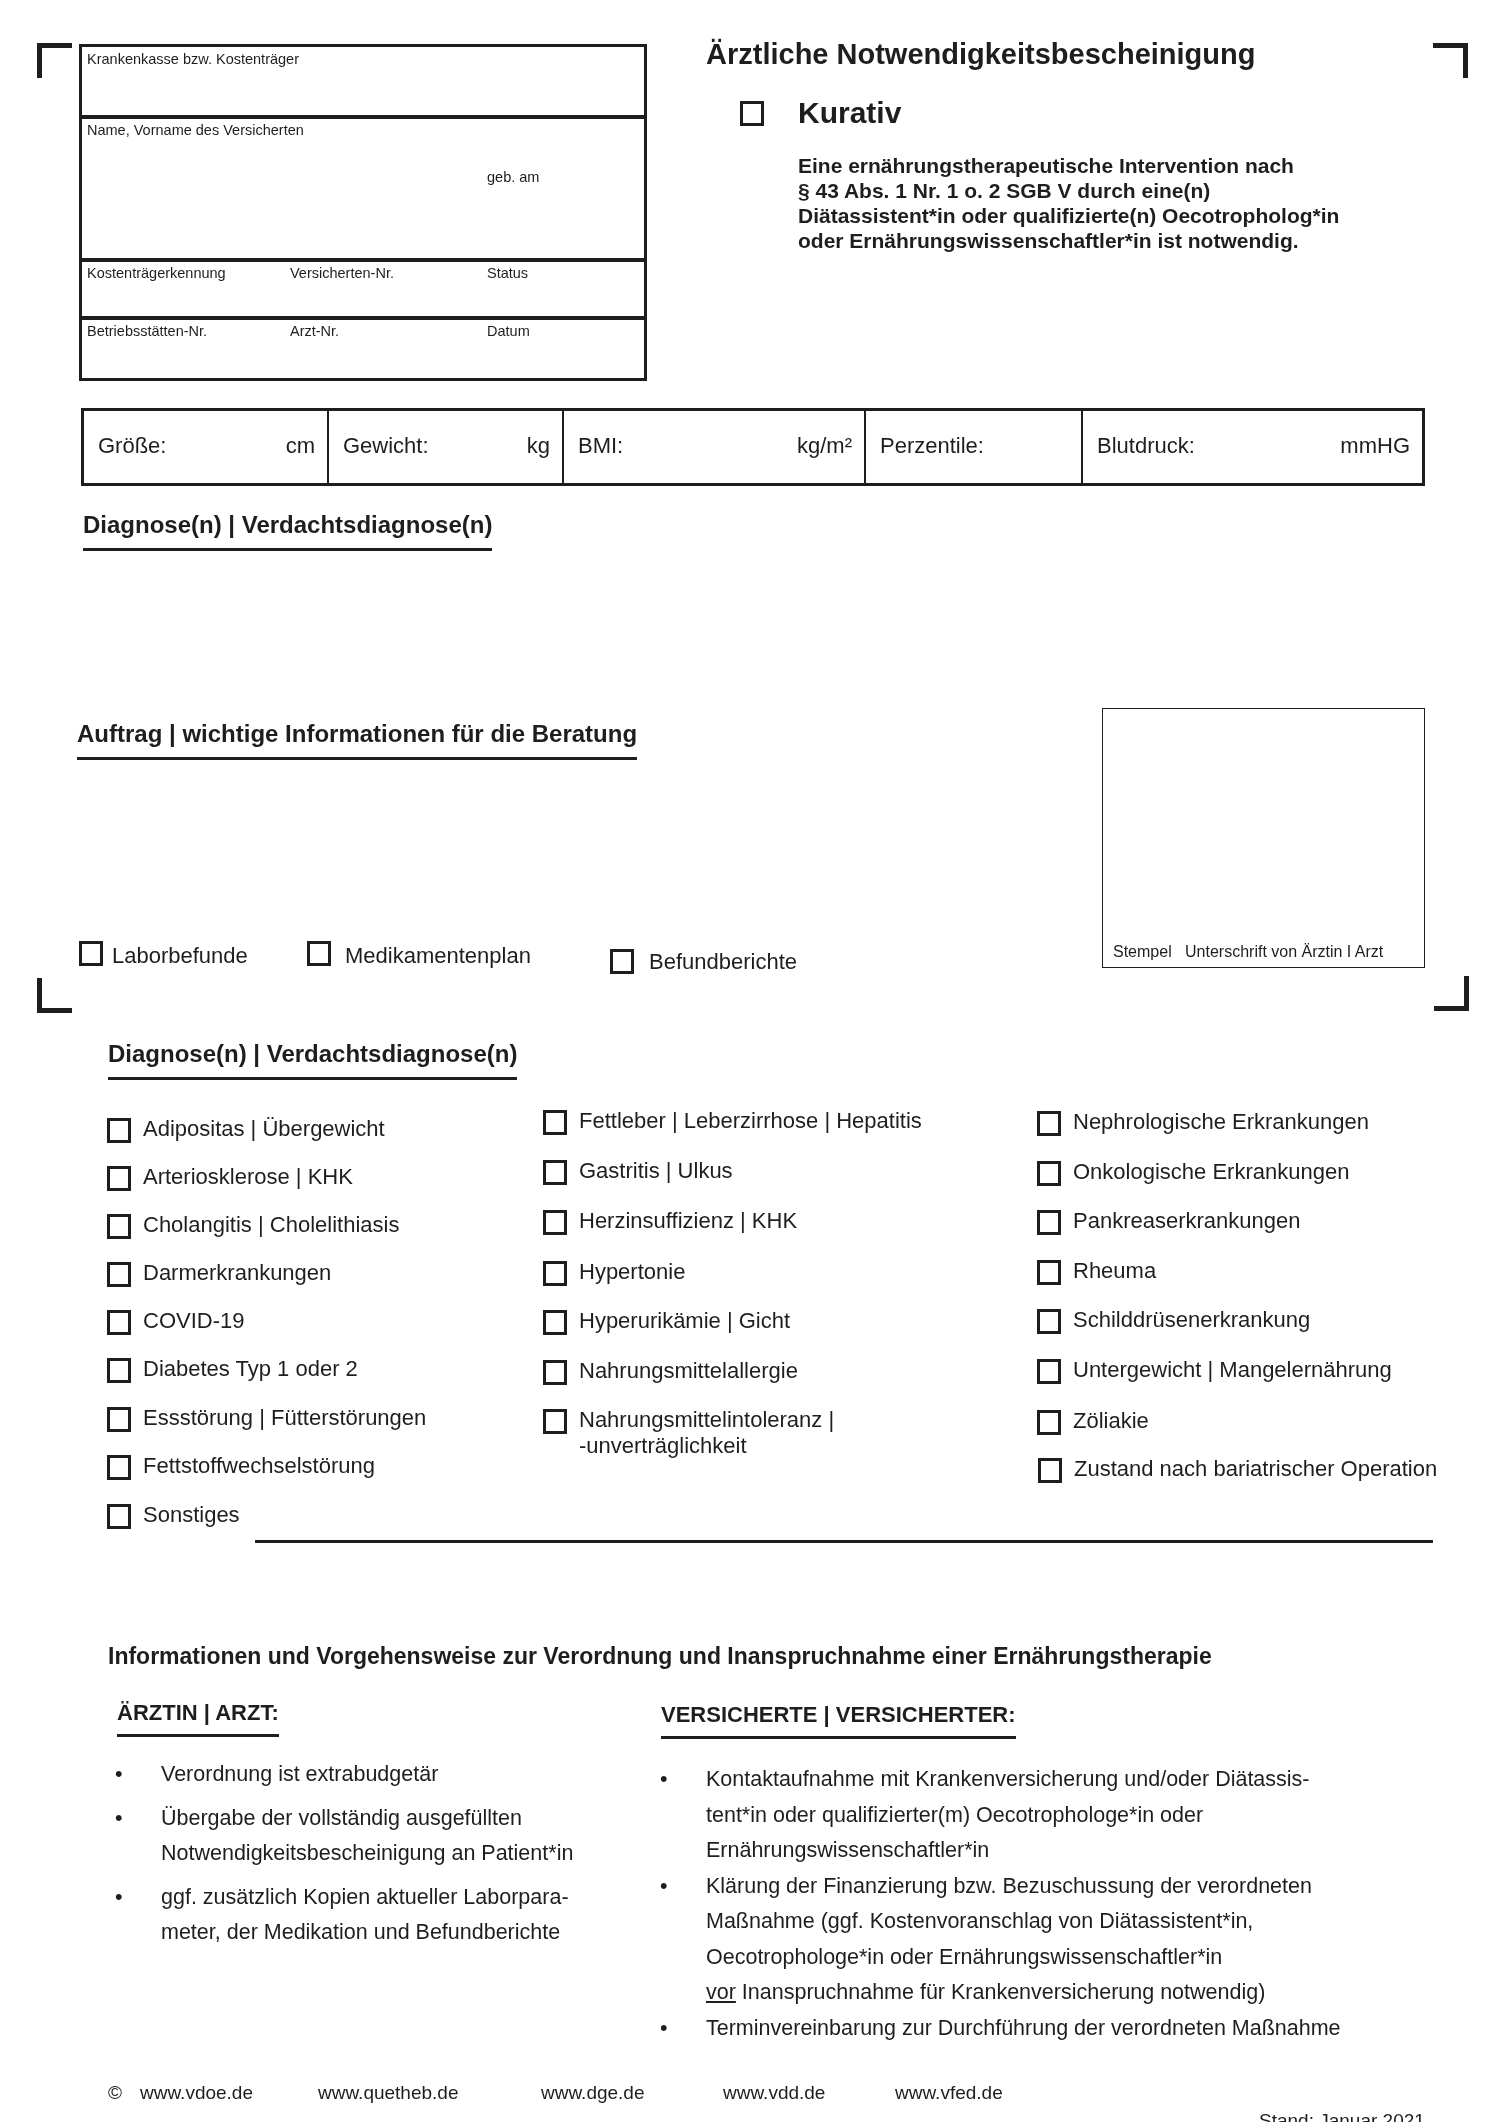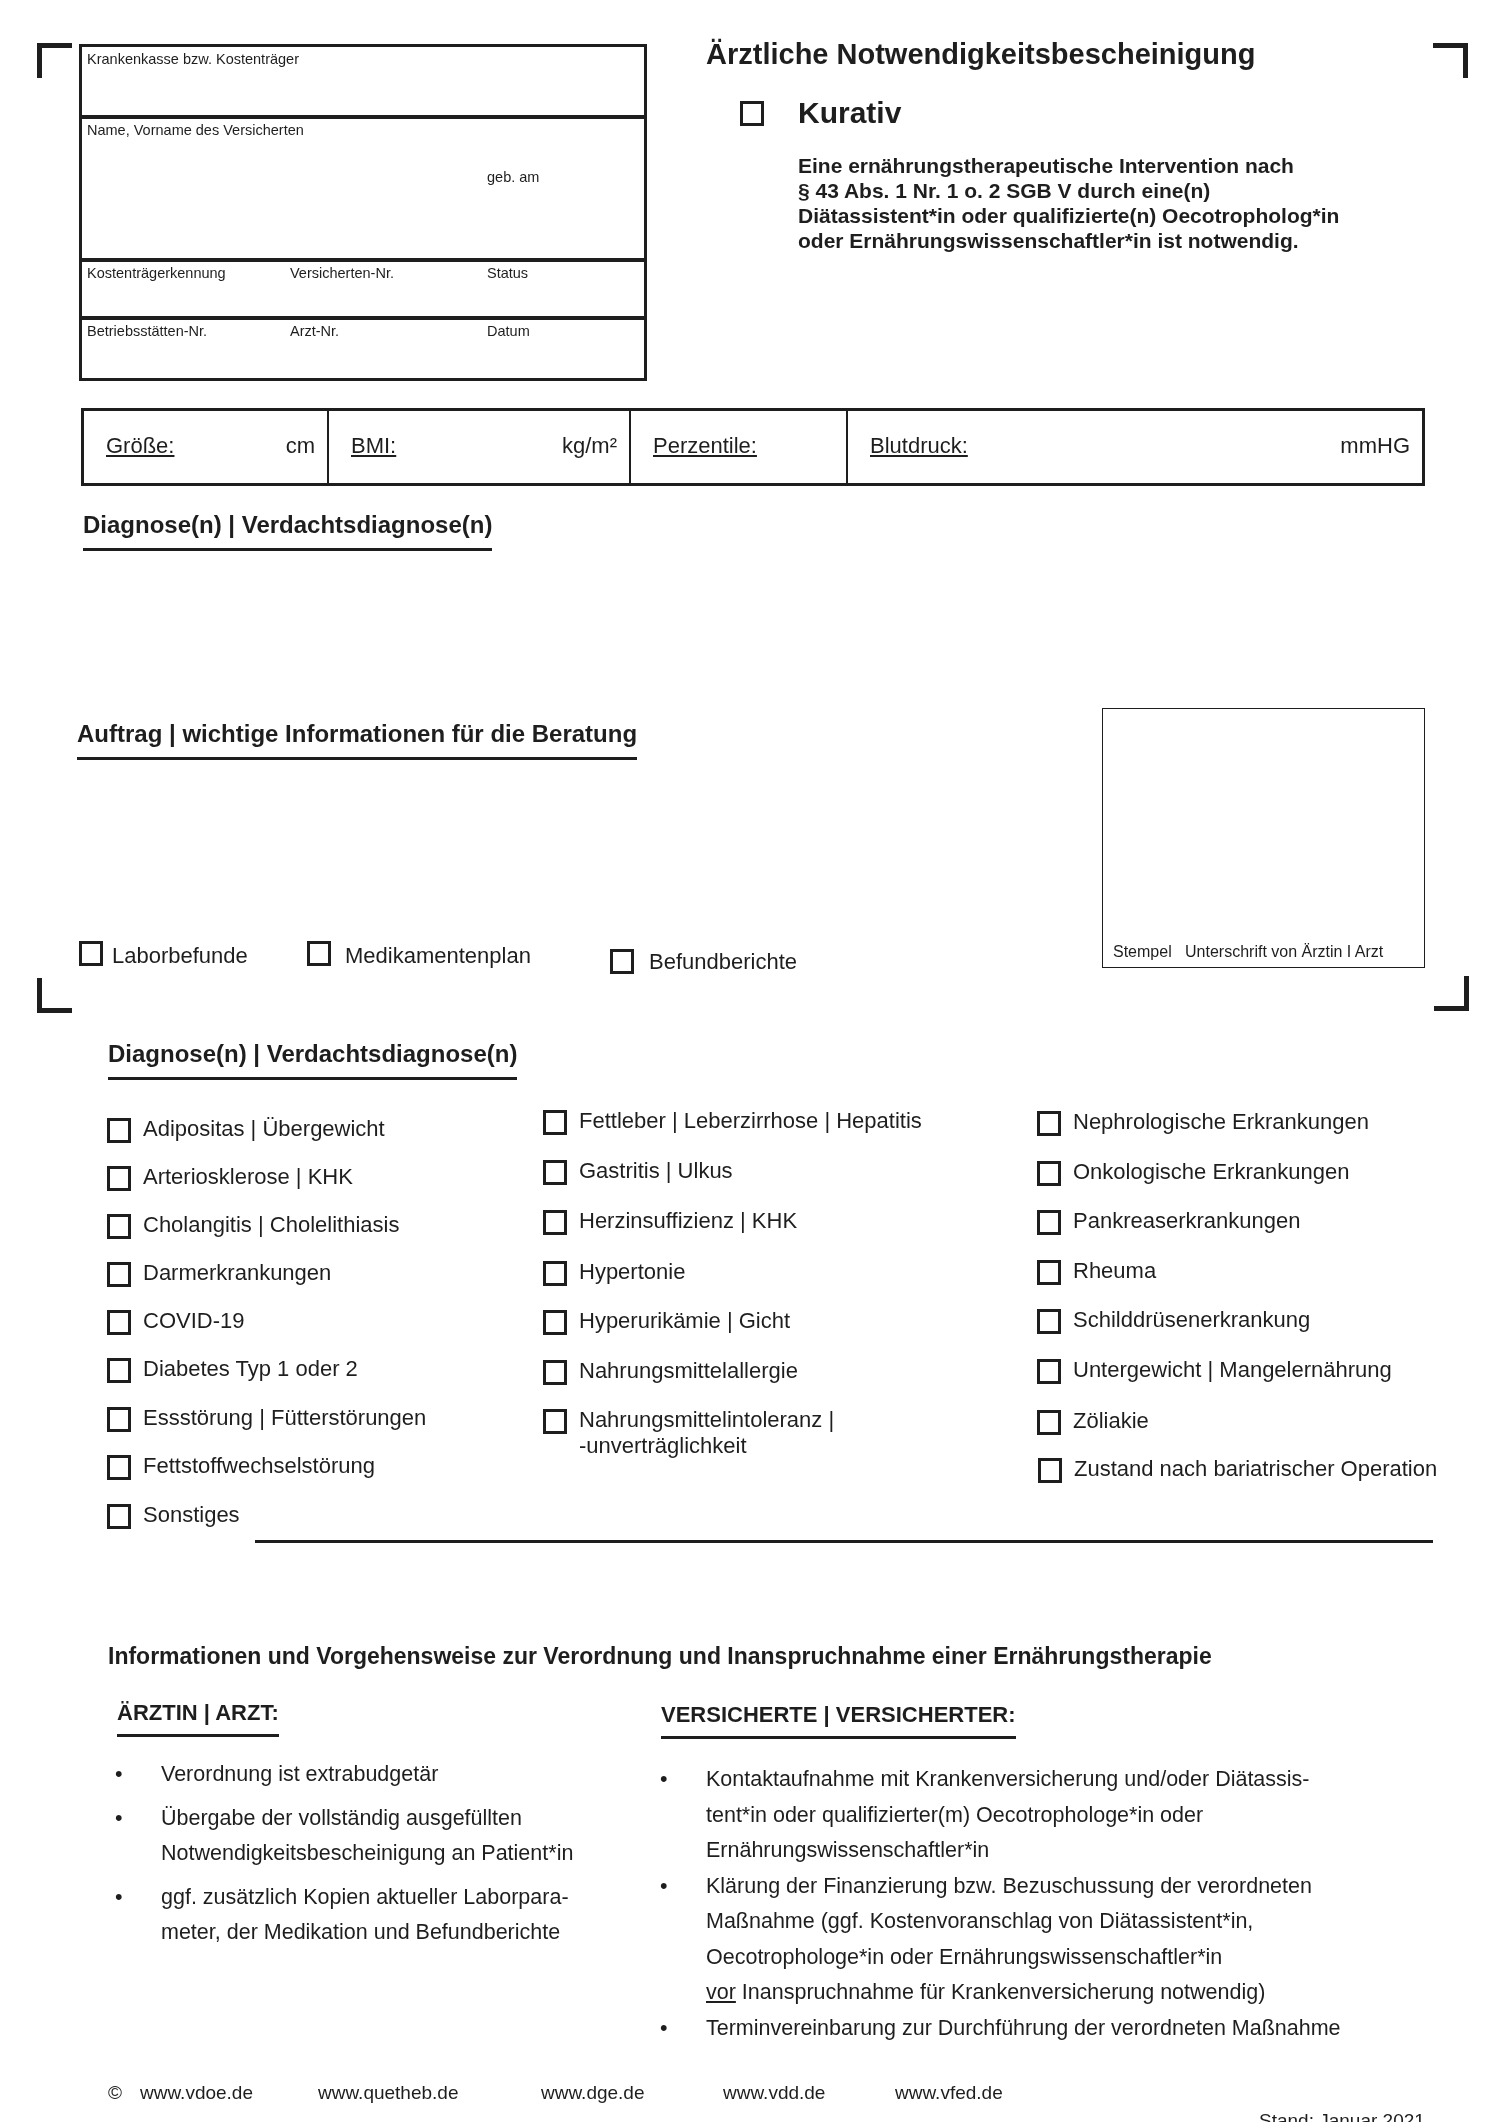--- a/index.html
+++ b/index.html
@@ -18,21 +18,21 @@
 
   .title { position:absolute; left:706px; top:38px; font-size:29px; font-weight:bold; white-space:nowrap; }
   .cb { position:absolute; width:18px; height:19px; border:3px solid #1e1e1e; background:#fff; cursor:pointer; }
   .kur-label { position:absolute; left:798px; top:96px; font-size:30px; font-weight:bold; }
   .intro { position:absolute; left:798px; top:153px; font-size:21px; line-height:25px; width:560px;font-weight:bold; }
   .intro div { white-space:nowrap; }
 
   .meas { position:absolute; left:81px; top:408px; width:1338px; height:72px; border:3px solid #1e1e1e; display:flex; }
   .mcell { position:relative; height:100%; border-right:2px solid #1e1e1e; box-sizing:border-box; font-size:22px; }
   .mcell:last-child { border-right:none; }
-  .mcell .lbl { position:absolute; left:22px; top:22px; white-space:nowrap;text-decoration:underline; }
+  .mcell .lbl { position:absolute; left:14px; top:22px; white-space:nowrap; }
   .mcell .unit { position:absolute; right:12px; top:22px; white-space:nowrap; }
 
   .sechead { position:absolute; font-size:24px; font-weight:bold; white-space:nowrap; padding-bottom:9px; border-bottom:3px solid #1e1e1e; }
 
   .stamp { position:absolute; left:1102px; top:708px; width:321px; height:258px; border:1.5px solid #1e1e1e; }
   .stamp-label { position:absolute; left:10px; bottom:6px; font-size:16px; white-space:nowrap; }
 
   .att-label { position:absolute; font-size:22px; white-space:nowrap; }
 
   .diag-item { position:absolute; height:24px; }
@@ -83,20 +83,24 @@
   <div>§ 43 Abs. 1 Nr. 1 o. 2 SGB V durch eine(n)</div>
   <div>Diätassistent*in oder qualifizierte(n) Oecotropholog*in</div>
   <div>oder Ernährungswissenschaftler*in ist notwendig.</div>
 </div>
 
 <div class="meas">
   <div class="mcell" style="width:245px;">
     <span class="lbl">Größe:</span>
     <span class="unit">cm</span>
   </div>
+  <div class="mcell" style="width:235px;">
+    <span class="lbl">Gewicht:</span>
+    <span class="unit">kg</span>
+  </div>
   <div class="mcell" style="width:302px;">
     <span class="lbl">BMI:</span>
     <span class="unit">kg/m²</span>
   </div>
   <div class="mcell" style="width:217px;">
     <span class="lbl">Perzentile:</span>
     <span class="unit"></span>
   </div>
   <div class="mcell" style="flex:1;">
     <span class="lbl">Blutdruck:</span>

